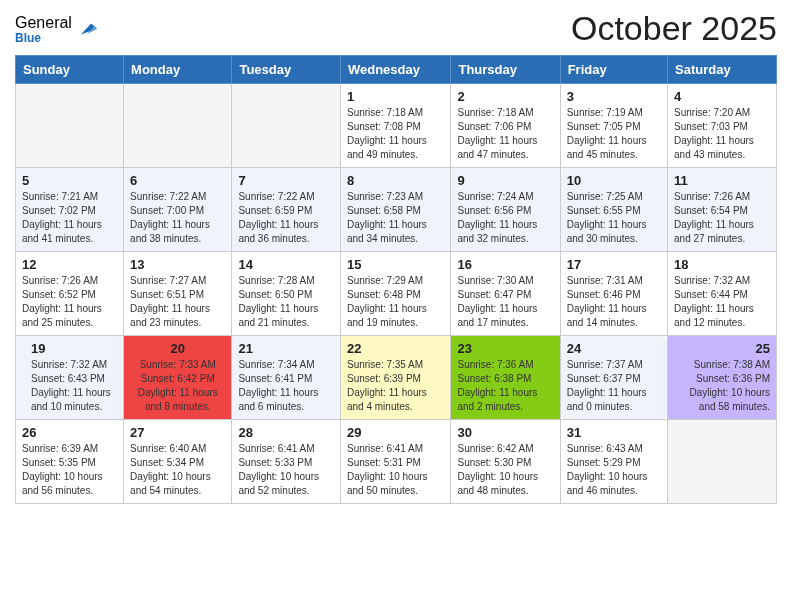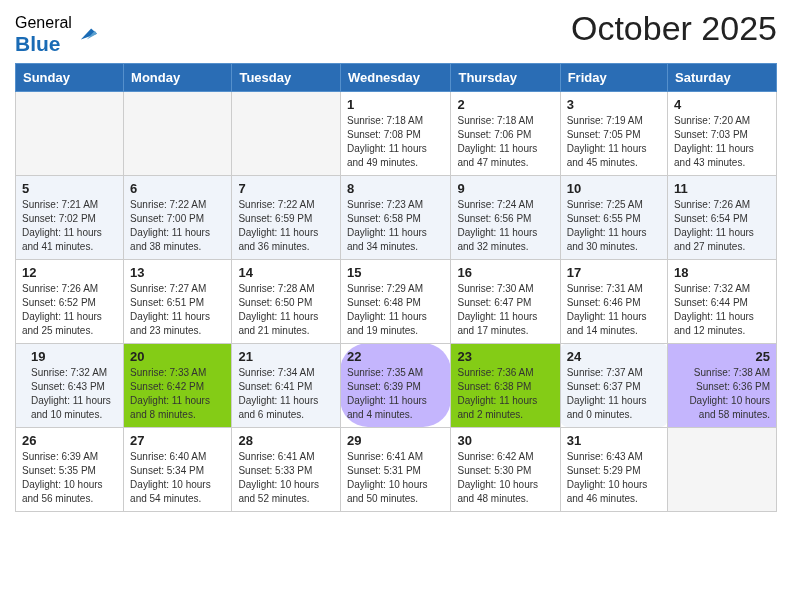--- a/index.html
+++ b/index.html
@@ -92,21 +92,21 @@
     }
   </style>
 </head>
 <body>
 
 <div class="page">
   <div class="header">
     <div class="logo">
       <div class="logo-text">
         <span>General</span>
-        <span style="color:#1a6bb5;font-size:21px;font-weight:bold;">Blue</span>
+        <span style="color:#1a6bb5;font-size:12px;font-weight:bold;">Blue</span>
       </div>
       <svg class="logo-icon" viewBox="0 0 30 25" fill="none">
         <polygon points="8,20 22,5 30,12" fill="#1a6bb5"></polygon>
         <polygon points="16,20 27,8 30,12" fill="#5ba0d0"></polygon>
       </svg>
     </div>
     <div class="title-section">
       <div class="month-title">October 2025</div>
     </div>
   </div>
@@ -204,29 +204,29 @@
           <td>
             <span class="day-number">18</span>
             <div class="day-info">Sunrise: 7:32 AM<br>Sunset: 6:44 PM<br>Daylight: 11 hours and 12 minutes.</div>
           </td>
         </tr>
         <tr>
           <td style="background: rgb(240, 244, 250); padding-left: 15px;">
             <span class="day-number">19</span>
             <div class="day-info">Sunrise: 7:32 AM<br>Sunset: 6:43 PM<br>Daylight: 11 hours and 10 minutes.</div>
           </td>
-          <td style="background: #84cc16;">
+          <td style="background: #ef4444; text-align: center;">
             <span class="day-number">20</span>
             <div class="day-info">Sunrise: 7:33 AM<br>Sunset: 6:42 PM<br>Daylight: 11 hours and 8 minutes.</div>
           </td>
           <td style="background: rgb(240, 244, 250);">
             <span class="day-number">21</span>
             <div class="day-info">Sunrise: 7:34 AM<br>Sunset: 6:41 PM<br>Daylight: 11 hours and 6 minutes.</div>
           </td>
-          <td style="background: #c4b5fd; border-radius: 28px;">
+          <td style="background: #fef9c3;">
             <span class="day-number">22</span>
             <div class="day-info">Sunrise: 7:35 AM<br>Sunset: 6:39 PM<br>Daylight: 11 hours and 4 minutes.</div>
           </td>
           <td style="background: #84cc16;">
             <span class="day-number">23</span>
             <div class="day-info">Sunrise: 7:36 AM<br>Sunset: 6:38 PM<br>Daylight: 11 hours and 2 minutes.</div>
           </td>
           <td style="background: rgb(240, 244, 250); border-radius: 8px;">
             <span class="day-number">24</span>
             <div class="day-info">Sunrise: 7:37 AM<br>Sunset: 6:37 PM<br>Daylight: 11 hours and 0 minutes.</div>

